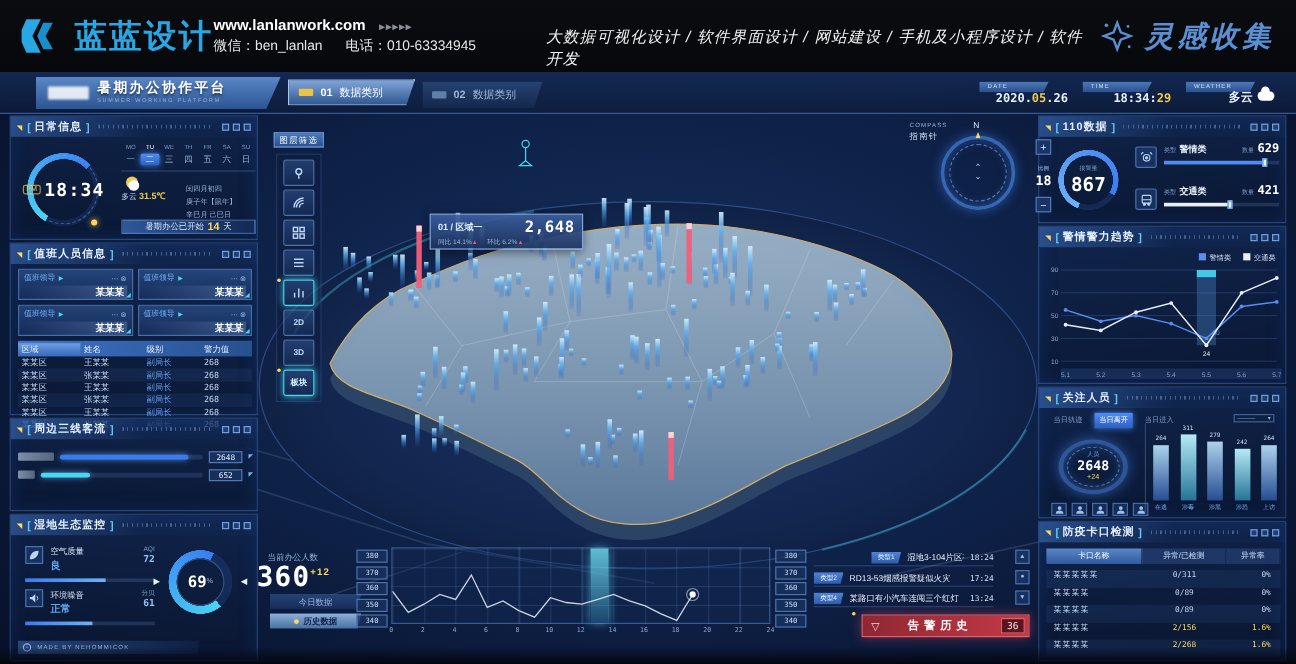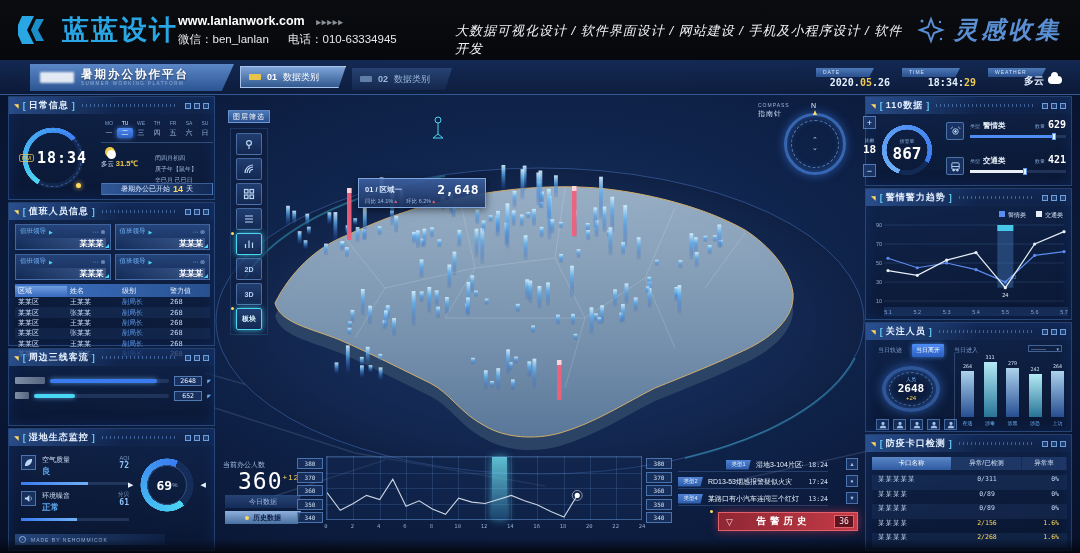--- a/index.html
+++ b/index.html
@@ -210,21 +210,21 @@
 .cp-rows{position:absolute;left:6px;top:40px;width:195px;font-size:6.5px}
 .cp-row{display:flex;height:14.5px;align-items:flex-start;color:#c4d8f2}
 .cp-row:nth-child(odd){background:rgba(70,120,200,.12)}
 .cp-row .n{width:80px;padding-left:6px;letter-spacing:1px}
 .cp-row .d{width:70px;text-align:center;font-family:"DejaVu Sans Mono",monospace}
 .cp-row .r{flex:1;text-align:right;padding-right:8px;font-family:"DejaVu Sans Mono",monospace}
 .cp-row.warn .d,.cp-row.warn .r{color:#ffd95e}
 
 
 .office-label{position:absolute;left:223px;top:400px;color:#9db8dd;font-size:7px}
-.office-val{position:absolute;left:238px;top:408px;color:#fff;font-size:23px;font-weight:normal;font-family:"DejaVu Sans Mono",monospace;letter-spacing:1px}
+.office-val{position:absolute;left:214px;top:408px;color:#fff;font-size:23px;font-weight:bold;font-family:"DejaVu Sans Mono",monospace;letter-spacing:1px}
 .office-val sup{color:#ffd95e;font-size:8px;font-family:"Liberation Sans",sans-serif}
 .obtn{position:absolute;left:225px;width:76px;height:13px;font-size:7px;display:flex;align-items:center;justify-content:center;gap:4px;clip-path:polygon(0 0,100% 0,96% 100%,0 100%)}
 .obtn1{top:435px;background:linear-gradient(180deg,rgba(70,115,185,.45),rgba(30,60,115,.5));color:#9db8dd}
 .obtn2{top:451px;background:linear-gradient(180deg,#8fb0dd,#48709f);color:#0e2147;font-weight:bold}
 .obtn2 i{width:4px;height:4px;border-radius:50%;background:#ffd95e}
 .ybox{position:absolute;width:26px;height:11px;border:1px solid rgba(110,160,230,.6);background:rgba(25,50,95,.8);color:#cfe0f5;font-size:6px;font-family:"DejaVu Sans Mono",monospace;display:flex;align-items:center;justify-content:center}
 .ogrid{position:absolute;left:326px;top:396px;width:316px;height:64px;border:1px solid rgba(110,160,230,.35);
 background:repeating-linear-gradient(90deg,rgba(110,160,230,.18) 0 1px,transparent 1px 26.3px),repeating-linear-gradient(180deg,rgba(110,160,230,.18) 0 1px,transparent 1px 15.7px),rgba(20,42,86,.35)}
 .oband{position:absolute;left:165px;top:0;bottom:0;width:15px;background:linear-gradient(180deg,rgba(120,240,255,.75),rgba(60,170,220,.25));box-shadow:0 0 8px rgba(100,220,255,.6)}
 .oxlabels{position:absolute;left:326px;top:463px;width:316px;height:8px;color:#8fa9cc;font-size:5.5px;font-family:"DejaVu Sans Mono",monospace}

